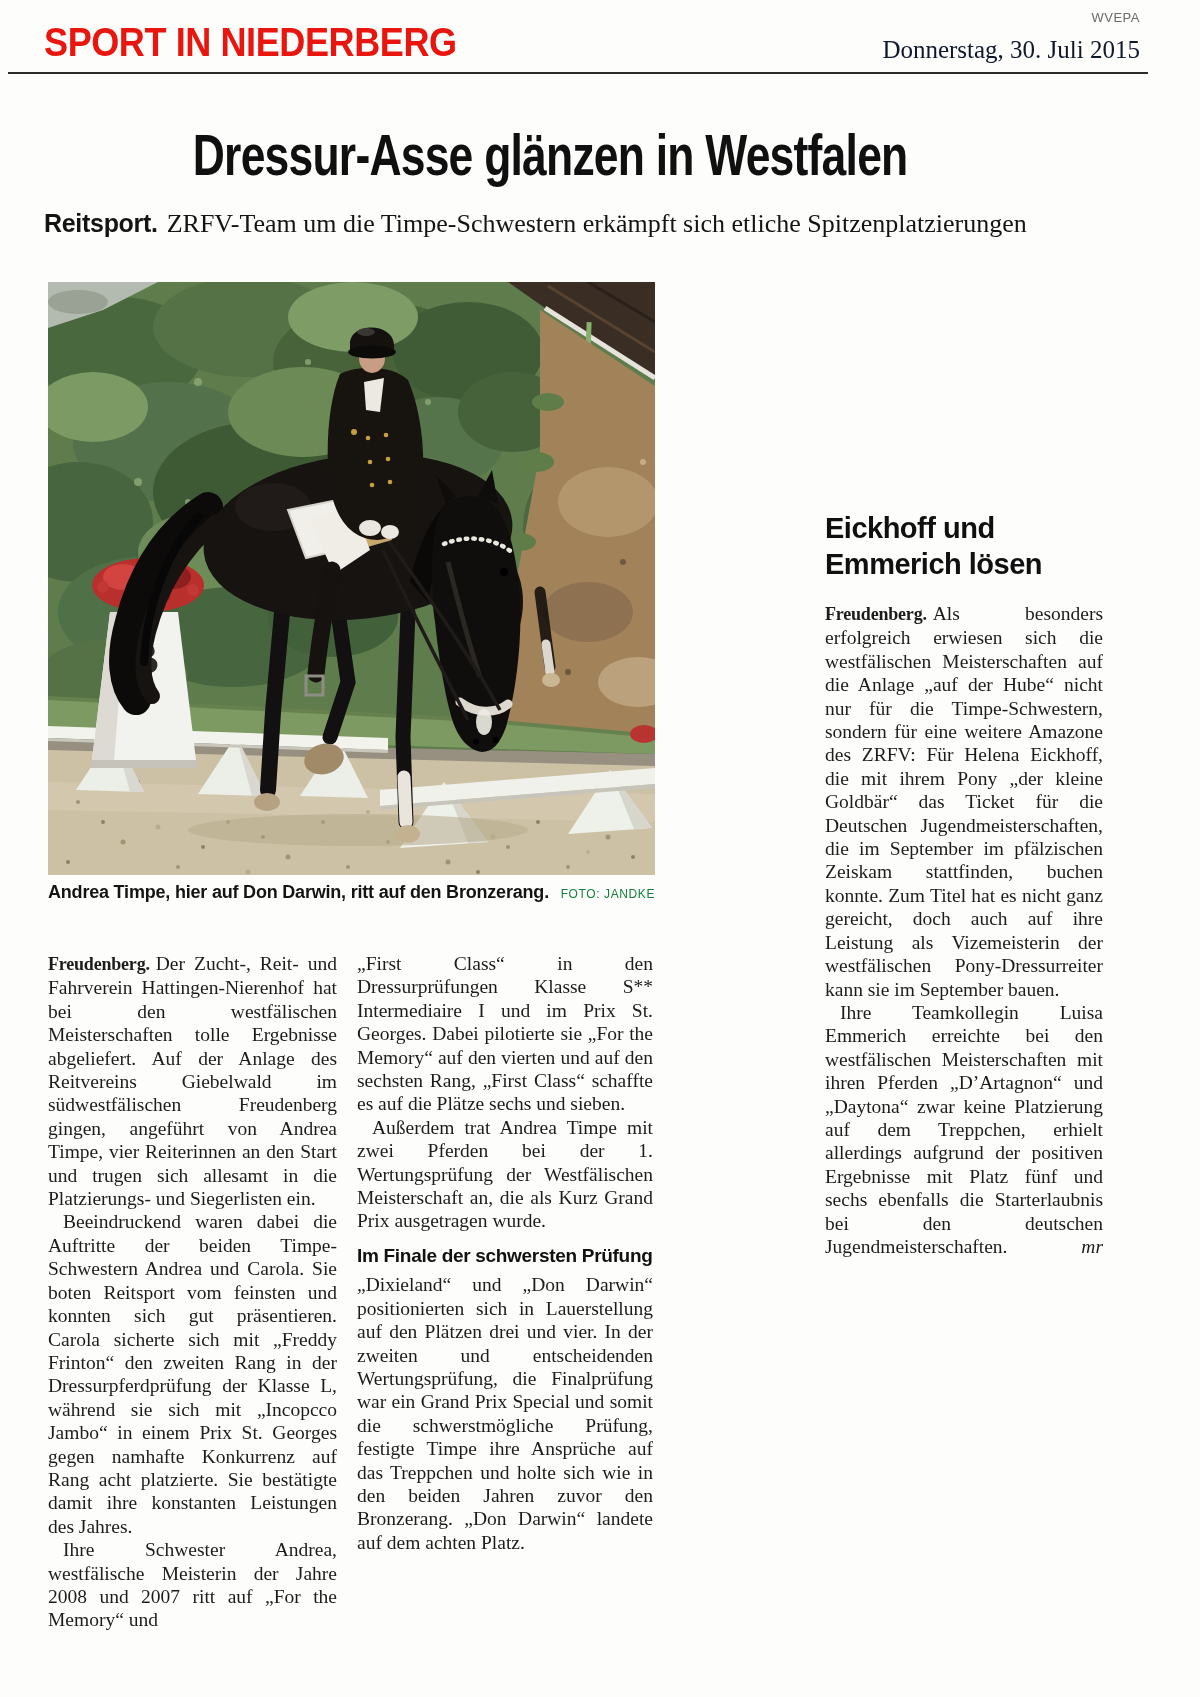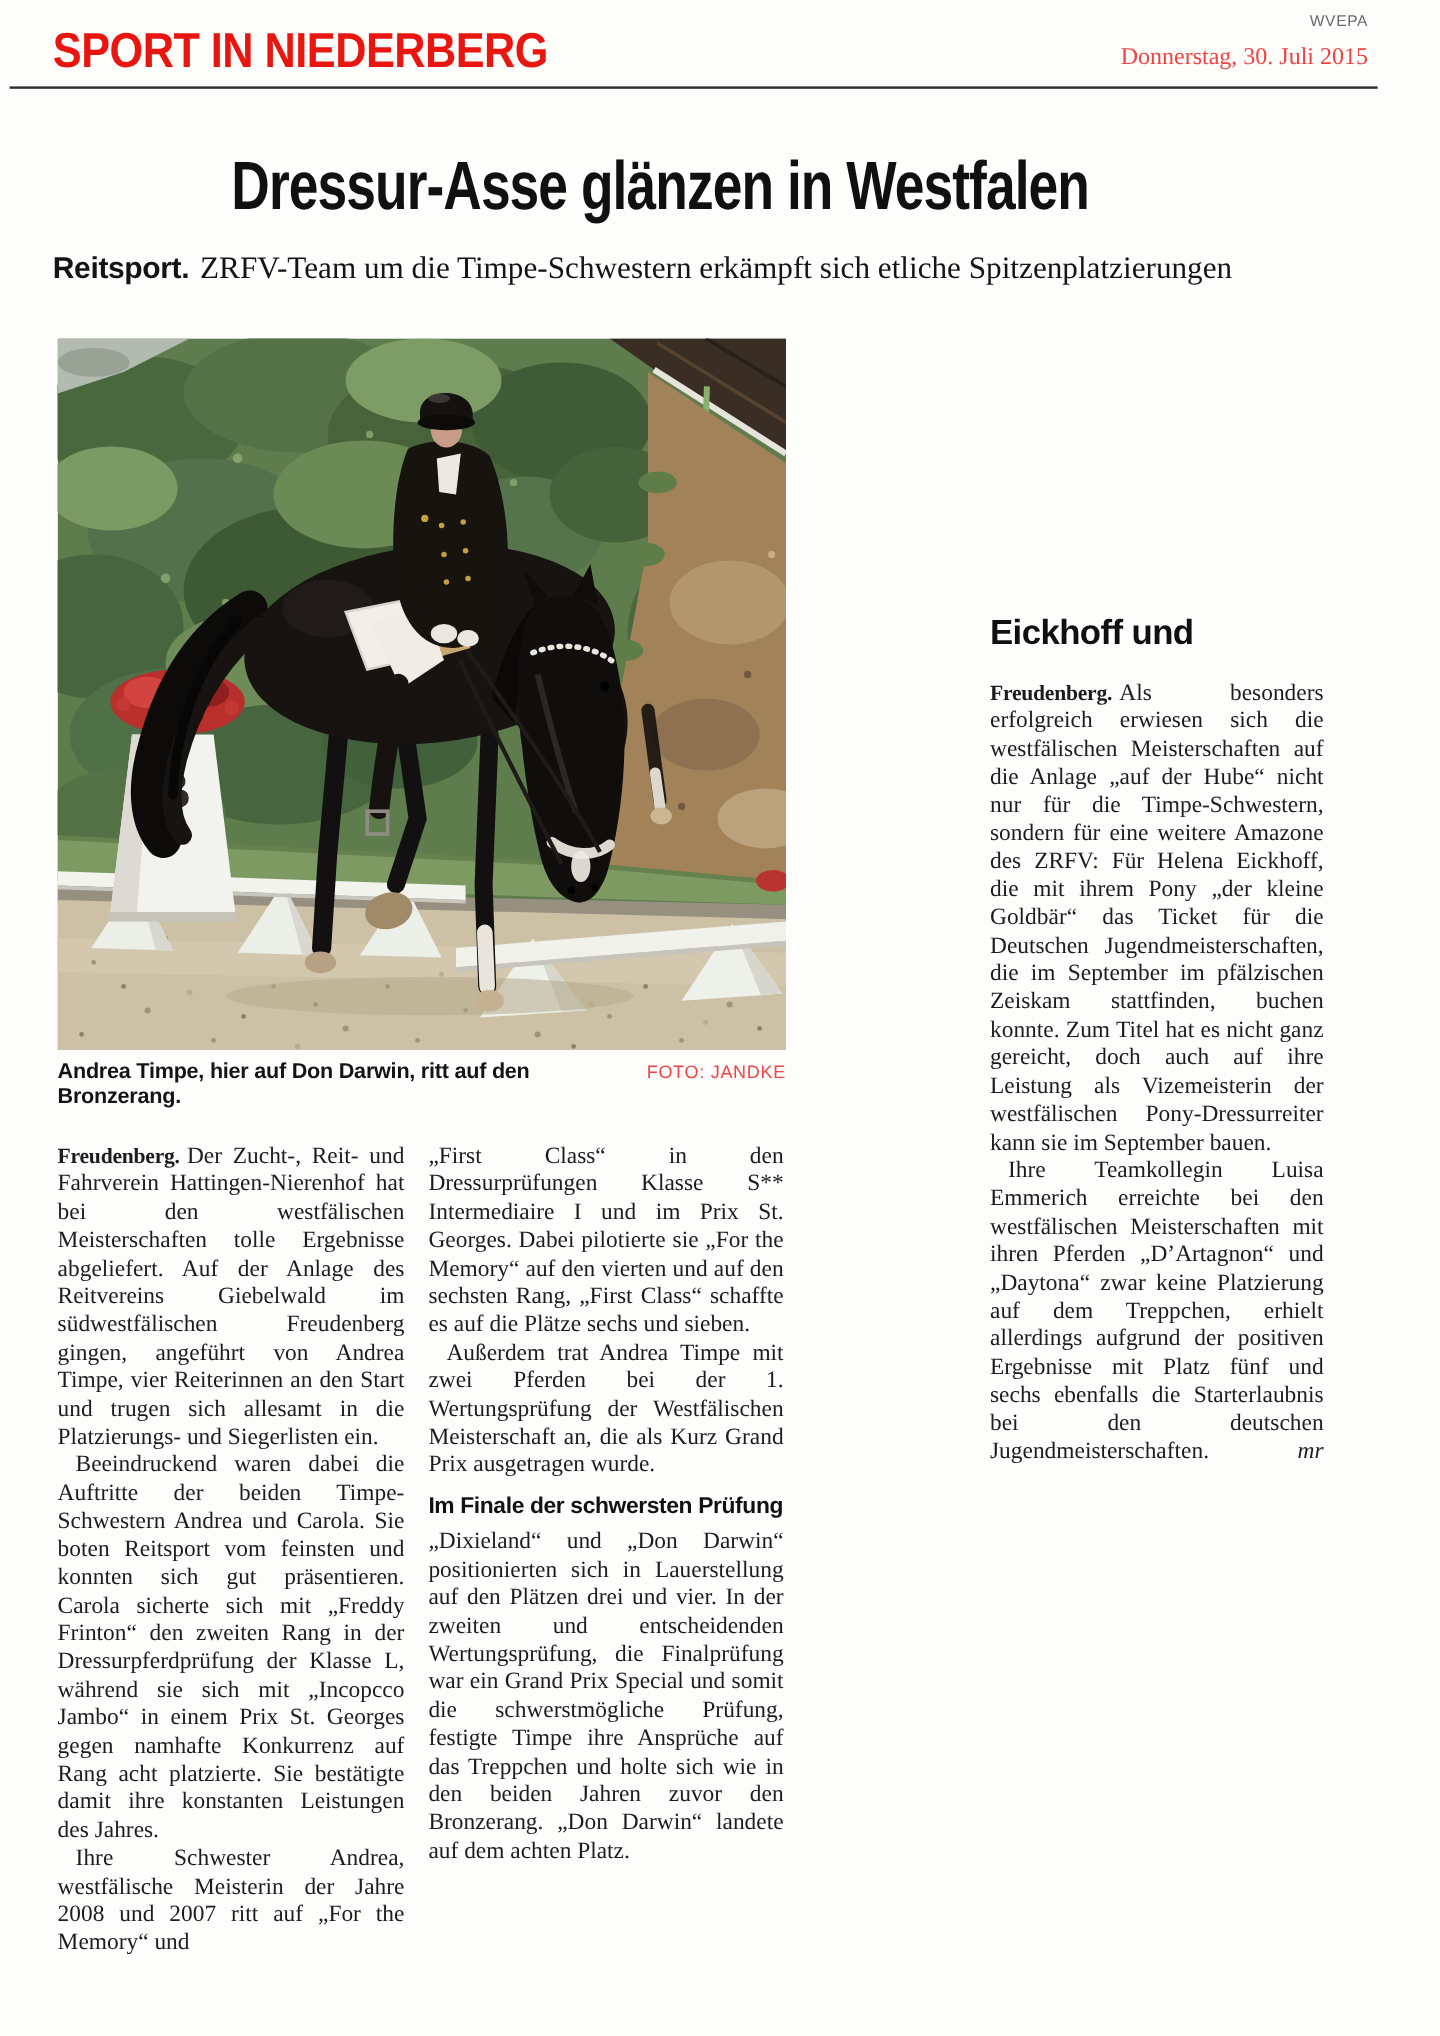--- a/index.html
+++ b/index.html
@@ -19,21 +19,21 @@
   .section-title{
     position:absolute;top:22px;left:44px;margin:0;
     font-family:"Liberation Sans", sans-serif;
     font-weight:700;font-size:41px;line-height:1;
     color:#e8160f;letter-spacing:-.5px;
     transform:scaleX(.88);transform-origin:left center;
     white-space:nowrap;
   }
   .issue-date{
     position:absolute;top:36px;right:60px;
-    font-size:20px;color:#ef4444;
+    font-size:25px;color:#0f172a;
   }
   .masthead-rule{
     position:absolute;top:72px;left:8px;width:1140px;height:2px;
     background:#2b2b2b;
   }
 
   
   .headline-wrap{position:absolute;top:126px;left:48px;width:1004px;text-align:center;}
   .headline{
     display:inline-block;margin:0;
@@ -57,21 +57,21 @@
   .caption-row{
     position:absolute;top:882px;left:48px;width:607px;
     display:flex;justify-content:space-between;align-items:baseline;
   }
   .caption{
     font-family:"Liberation Sans", sans-serif;font-weight:700;
     font-size:18px;color:#141414;letter-spacing:-.2px;
   }
   .credit{
     font-family:"Liberation Sans", sans-serif;
-    font-size:15px;color:#ef4444;letter-spacing:.6px;white-space:nowrap;
+    font-size:12px;color:#15803d;letter-spacing:.6px;white-space:nowrap;
   }
 
   
   .col{position:absolute;font-size:19.5px;line-height:23.4px;text-align:justify;color:#1c1c1c;}
   .col p{margin:0;}
   .col p.ind{text-indent:15px;}
   .col1{top:952px;left:48px;width:289px;}
   .col2{top:952px;left:357px;width:296px;}
   .lead{
     font-family:Liberation Serif, serif;font-weight:700;
@@ -348,20 +348,21 @@
 <div class="col col2">
   <p>„First Class“ in den Dressurprüfungen Klasse S** Intermediaire I und im Prix St. Georges. Dabei pilotierte sie „For the Memory“ auf den vierten und auf den sechsten Rang, „First Class“ schaffte es auf die Plätze sechs und sieben.</p>
   <p class="ind">Außerdem trat Andrea Timpe mit zwei Pferden bei der 1. Wertungsprüfung der Westfälischen Meisterschaft an, die als Kurz Grand Prix ausgetragen wurde.</p>
   <h3 class="subhead">Im Finale der schwersten Prüfung</h3>
   <p>„Dixieland“ und „Don Darwin“ positionierten sich in Lauerstellung auf den Plätzen drei und vier. In der zweiten und entscheidenden Wertungsprüfung, die Finalprüfung war ein Grand Prix Special und somit die schwerstmögliche Prüfung, festigte Timpe ihre Ansprüche auf das Treppchen und holte sich wie in den beiden Jahren zuvor den Bronzerang. „Don Darwin“ landete auf dem achten Platz.</p>
 </div>
 
 <aside class="side">
   <h3 class="side-title">
     <span>Eickhoff und</span>
+    <span>Emmerich lösen</span>
   </h3>
   <div class="side-body">
     <p>
       <span class="lead">Freudenberg.</span><span>Als besonders erfolgreich erwiesen sich die westfälischen Meisterschaften auf die Anlage „auf der Hube“ nicht nur für die Timpe-Schwestern, sondern für eine weitere Amazone des ZRFV: Für Helena Eickhoff, die mit ihrem Pony „der kleine Goldbär“ das Ticket für die Deutschen Jugendmeisterschaften, die im September im pfälzischen Zeiskam stattfinden, buchen konnte. Zum Titel hat es nicht ganz gereicht, doch auch auf ihre Leistung als Vizemeisterin der westfälischen Pony-Dressurreiter kann sie im September bauen.</span>
     </p>
     <p class="ind">
       <span>Ihre Teamkollegin Luisa Emmerich erreichte bei den westfälischen Meisterschaften mit ihren Pferden „D’Artagnon“ und „Daytona“ zwar keine Platzierung auf dem Treppchen, erhielt allerdings aufgrund der positiven Ergebnisse mit Platz fünf und sechs ebenfalls die Starterlaubnis bei den deutschen Jugendmeisterschaften.</span>
       <span class="sig">mr</span>
     </p>
   </div>

